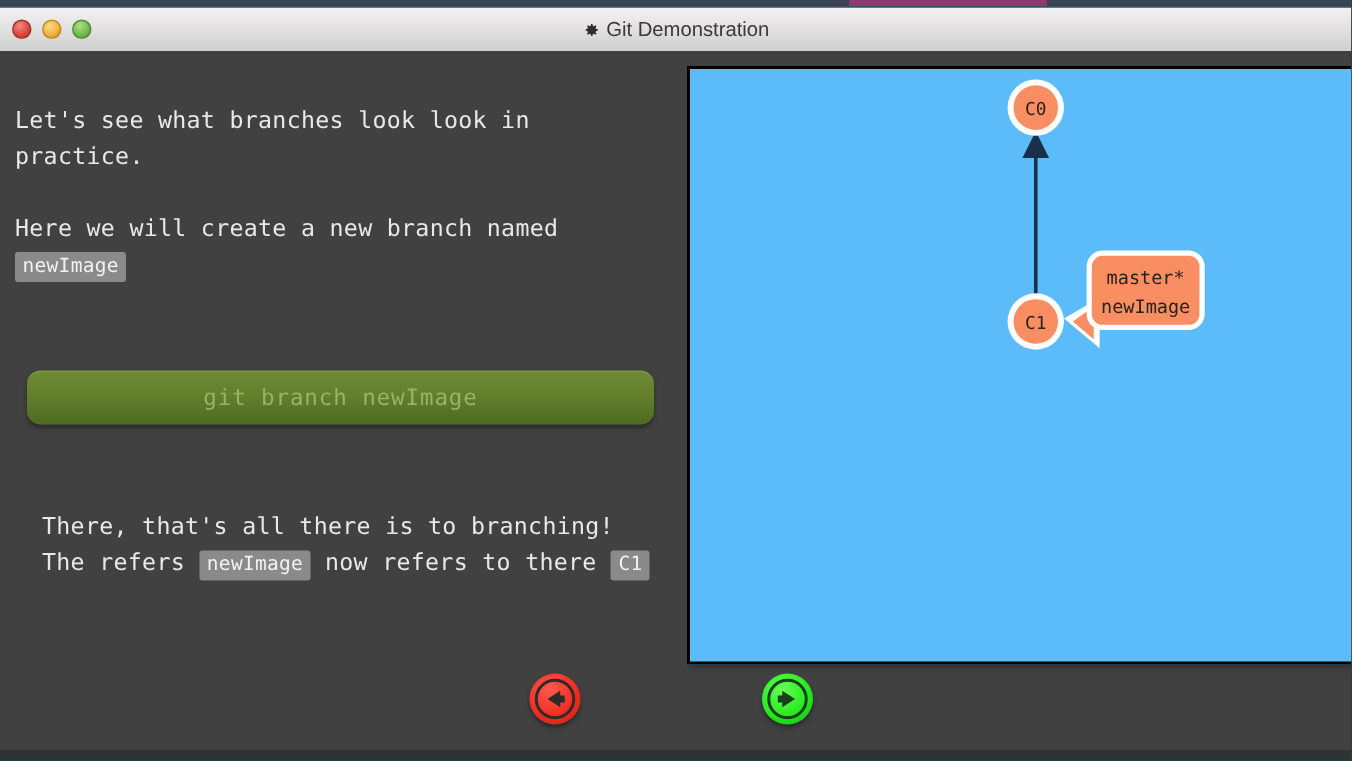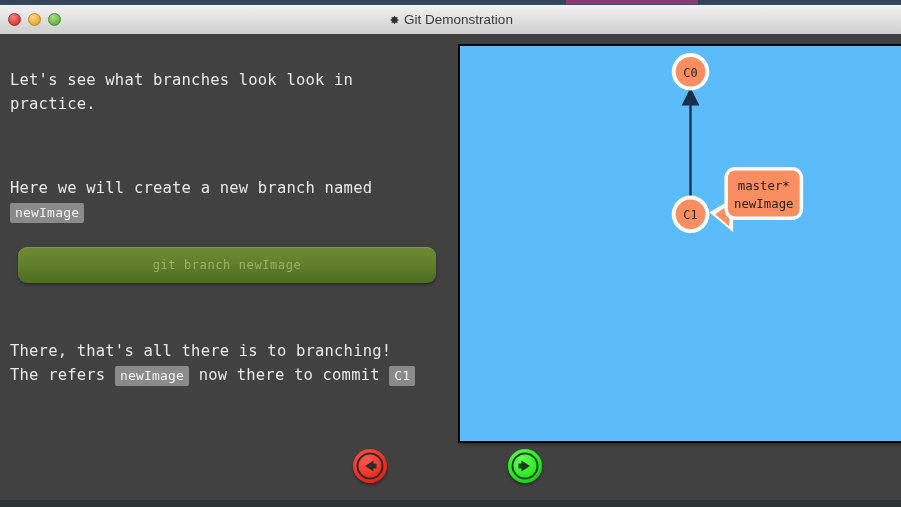--- a/index.html
+++ b/index.html
@@ -102,22 +102,22 @@
     overflow: hidden;
   }
   .lesson-text {
     font-family: "DejaVu Sans Mono", "Liberation Mono", monospace;
     font-size: 15.5px;
     line-height: 24px;
     color: #e8e8e8;
     letter-spacing: 0.2px;
   }
   .para1 { position: absolute; left: 10px; top: 34px; width: 430px; }
-  .para2 { position: absolute; left: 10px; top: 106px; width: 430px; margin-top: 36px; }
-  .para3 { position: absolute; left: 10px; top: 305px; width: 440px; }
+  .para2 { position: absolute; left: 10px; top: 106px; width: 430px; }
+  .para3 { position: absolute; left: 28px; top: 305px; width: 440px; }
 
   .code-chip {
     display: inline-block;
     background: #8a8a8a;
     color: #f2f2f2;
     border-radius: 2px;
     padding: 2px 5px 3px 5px;
     font-family: "DejaVu Sans Mono", "Liberation Mono", monospace;
     font-size: 13px;
     line-height: 15px;
@@ -127,21 +127,21 @@
   .command-button {
     position: absolute;
     left: 18px; top: 247px;
     width: 418px; height: 36px;
     border-radius: 9px;
     border: none;
     background: linear-gradient(to bottom, #6f8a33 0%, #63802c 45%, #4d6b22 100%);
     box-shadow: 0 2px 3px rgba(0,0,0,0.35), inset 0 1px 0 rgba(255,255,255,0.12);
     color: #9ab26a;
     font-family: "DejaVu Sans Mono", "Liberation Mono", monospace;
-    font-size: 12px;
+    font-size: 15px;
     letter-spacing: 0.6px;
     cursor: pointer;
     padding: 0;
   }
 
   
   .viz-canvas {
     position: absolute;
     left: 458px; top: 44px;
     width: 467px; height: 399px;
@@ -212,21 +212,21 @@
       <span>Here we will create a new branch named</span>
       <br>
       <span class="code-chip">newImage</span>
     </div>
 
     <div class="lesson-text para3">
       <span>There, that's all there is to branching!</span>
       <br>
       <span>The refers</span>
       <span class="code-chip">newImage</span>
-      <span>now there to commit</span>
+      <span>now refers to there</span>
       <span class="code-chip">C1</span>
     </div>
   </div>
 
   <button class="command-button">git branch newImage</button>
 
   <div class="viz-canvas">
     <svg class="viz-svg" viewBox="0 0 428 399">
 
       <g>

